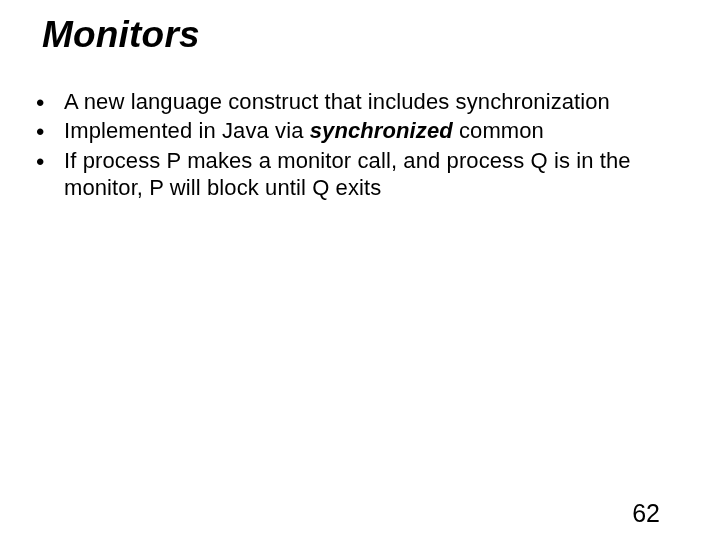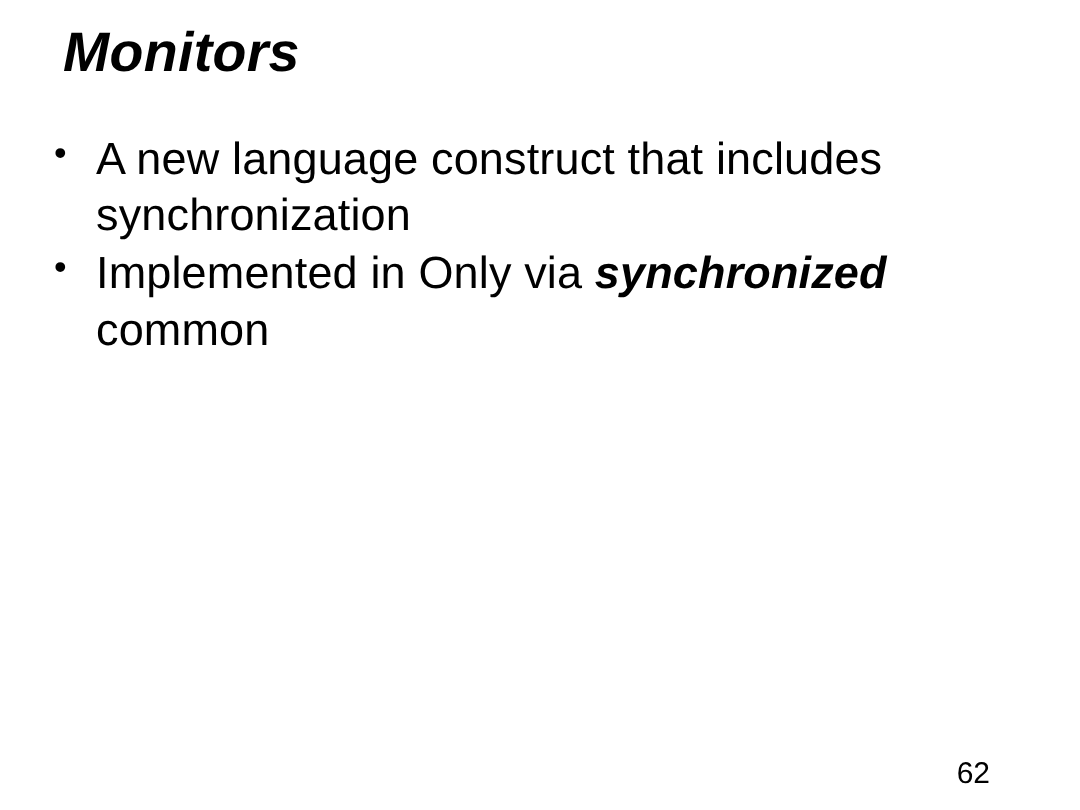--- a/index.html
+++ b/index.html
@@ -34,21 +34,21 @@
     right: 38px;
   }
   ul.bullets {
     list-style: none;
     margin: 0;
     padding: 0;
   }
   ul.bullets > li {
     position: relative;
     padding-left: 38px;
-    font-size: 30px;
+    font-size: 22px;
     line-height: 1.24;
     margin-bottom: 2px;
     letter-spacing: 0.1px;
   }
   ul.bullets > li::before {
     content: "•";
     position: absolute;
     left: 10px;
     top: 0;
     font-size: 24px;
@@ -56,33 +56,34 @@
   }
   .bold-italic {
     font-weight: bold;
     font-style: italic;
     margin-top: 41px;
   }
   .pagenum {
     position: absolute;
     right: 14px;
     bottom: 12px;
-    font-size: 20px;
+    font-size: 25px;
     font-family: Verdana, Geneva, sans-serif;
   }
 </style>
 </head>
 <body>
 
 <div class="slide">
 
   <div class="title">Monitors</div>
 
   <div class="body">
     <ul class="bullets">
       <li><span>A new language construct that includes synchronization</span></li>
-      <li><span>Implemented in Only via </span><span class="bold-italic">synchronized</span><span> common</span></li>
+      <li><span>Implemented in Java via </span><span class="bold-italic">synchronized</span><span> common</span></li>
+      <li><span>If process P makes a monitor call, and process Q is in the monitor, P will block until Q exits</span></li>
     </ul>
   </div>
 
   <div class="pagenum">62</div>
 
 </div>
 
 </body></html>

